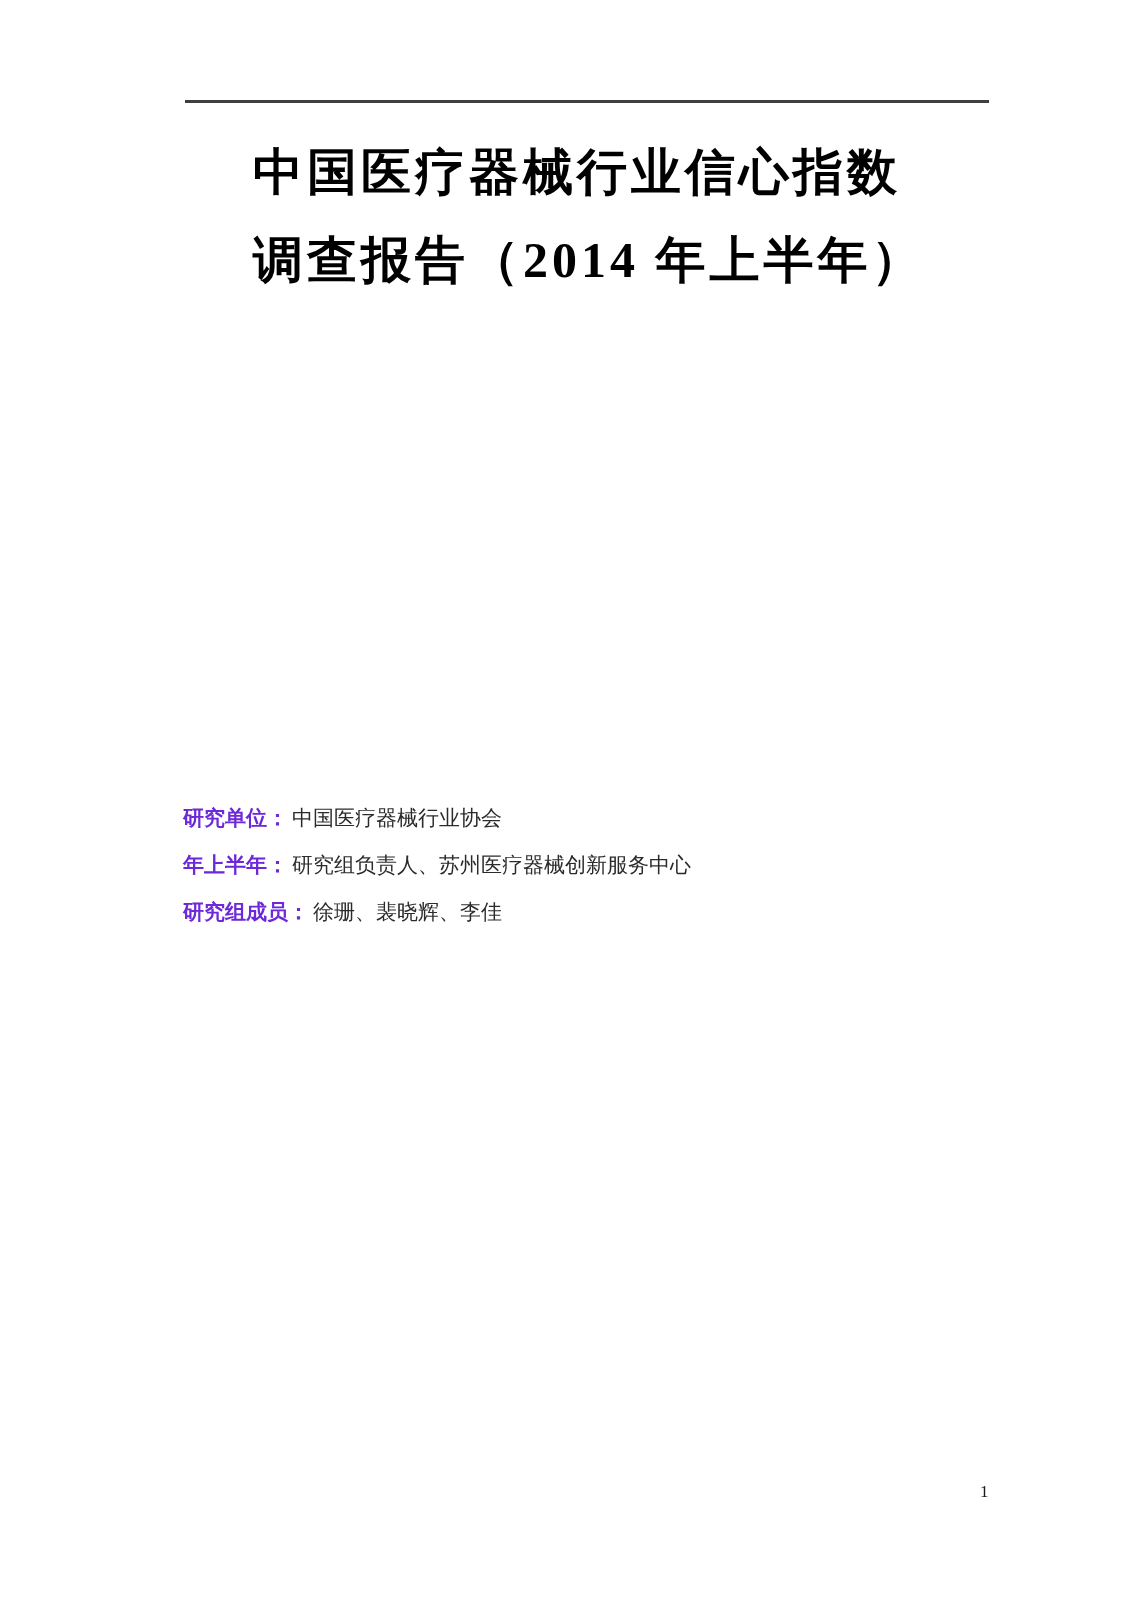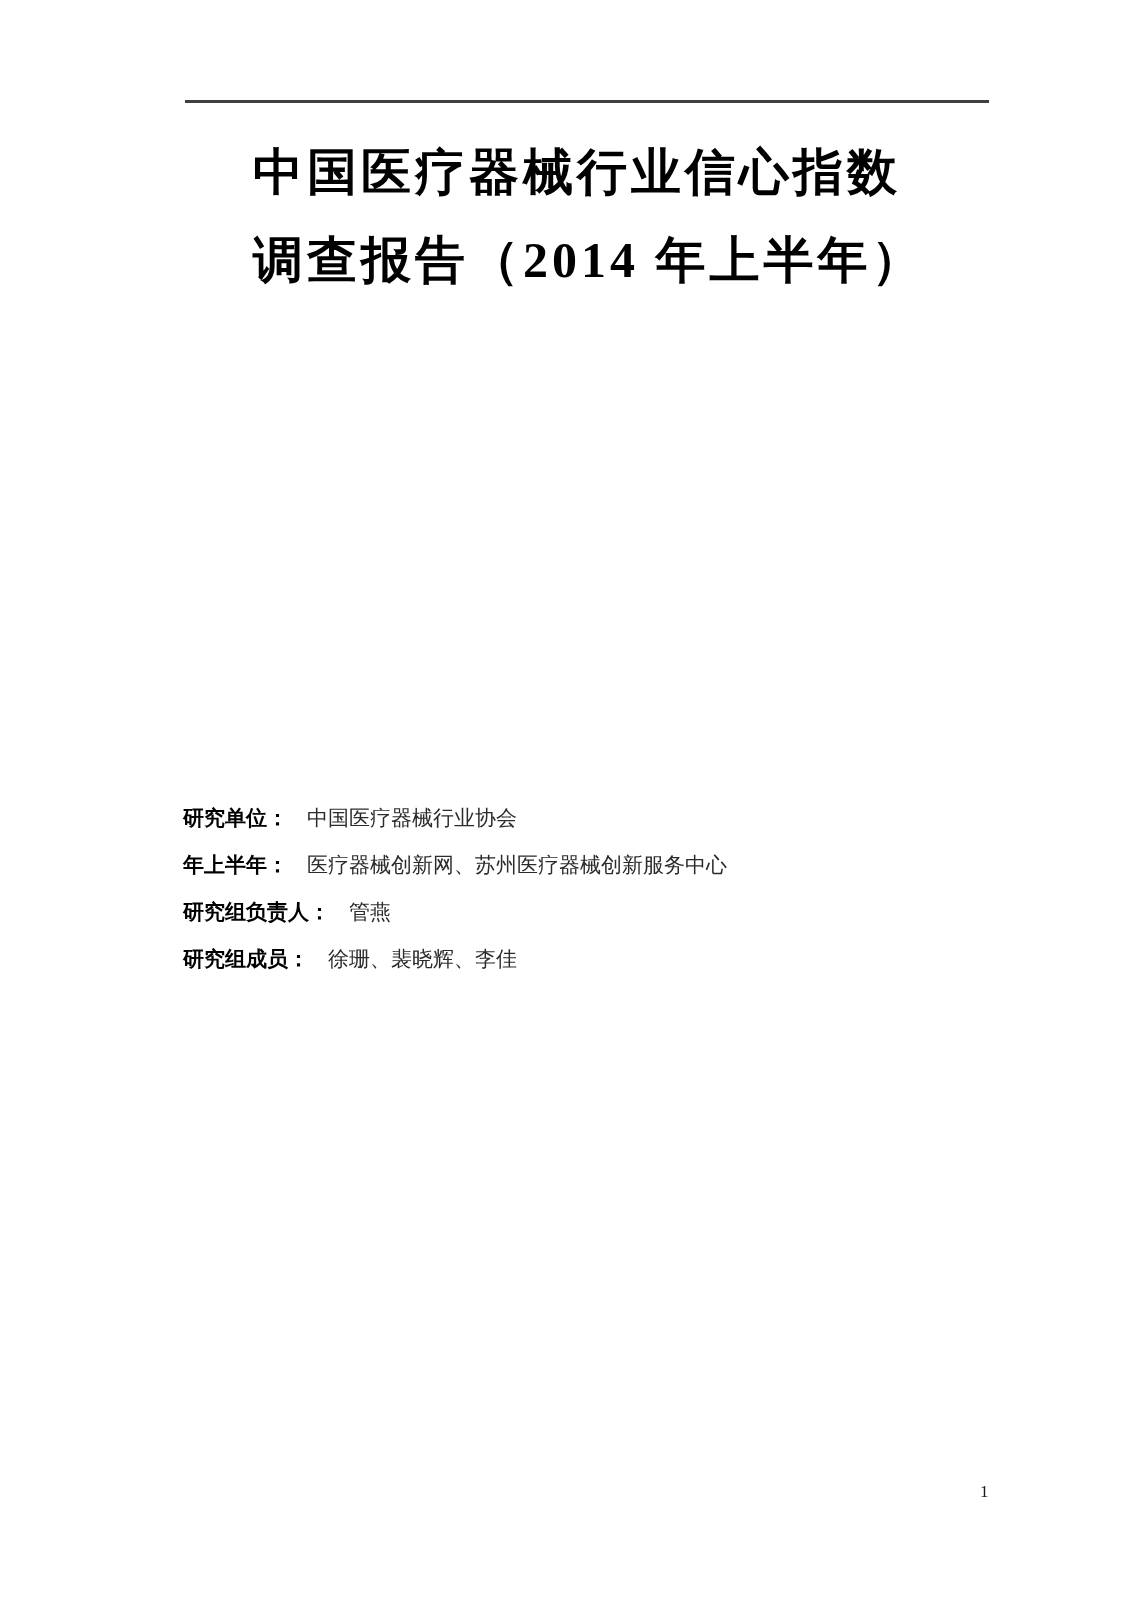--- a/index.html
+++ b/index.html
@@ -45,26 +45,26 @@
     top: 805px;
   }
   .credit-row {
     margin: 0 0 21px 0;
     font-size: 21px;
     line-height: 26px;
     white-space: nowrap;
   }
   .credit-label {
     font-weight: bold;
-    color: #000000;
+    color: #6d28d9;
   }
   .credit-value {
     font-weight: normal;
     color: #2b2b2b;
-    margin-left: 19px;
+    margin-left: 4px;
   }
   .page-number {
     position: absolute;
     left: 980px;
     top: 1482px;
     font-size: 17px;
     color: #1a1a1a;
   }
 </style>
 </head>
@@ -77,24 +77,21 @@
   <h1 class="doc-title">
     <span class="title-line">中国医疗器械行业信心指数</span>
     <span class="title-line">调查报告（2014 年上半年）</span>
   </h1>
 
   <div class="credits">
     <p class="credit-row">
       <span class="credit-label">研究单位：</span><span class="credit-value">中国医疗器械行业协会</span>
     </p>
     <p class="credit-row">
-      <span class="credit-label">年上半年：</span><span class="credit-value">医疗器械创新网、苏州医疗器械创新服务中心</span>
-    </p>
-    <p class="credit-row">
-      <span class="credit-label">研究组负责人：</span><span class="credit-value">管燕</span>
+      <span class="credit-label">年上半年：</span><span class="credit-value">研究组负责人、苏州医疗器械创新服务中心</span>
     </p>
     <p class="credit-row">
       <span class="credit-label">研究组成员：</span><span class="credit-value">徐珊、裴晓辉、李佳</span>
     </p>
   </div>
 
   <div class="page-number">1</div>
 
 </div>
 

